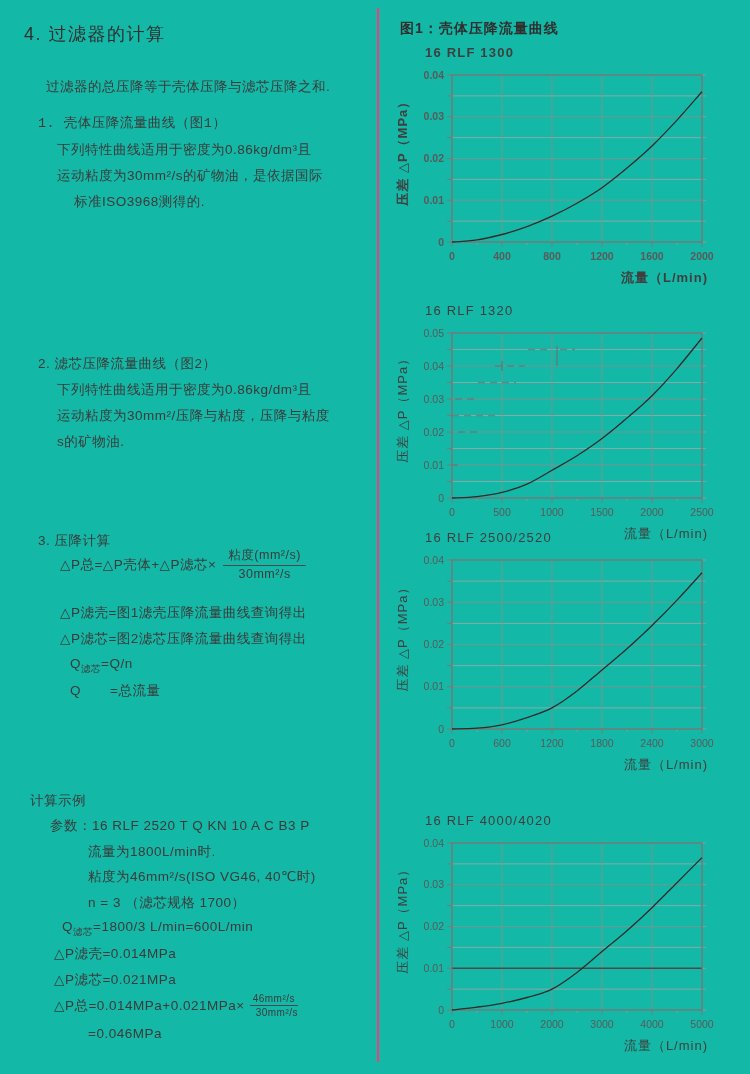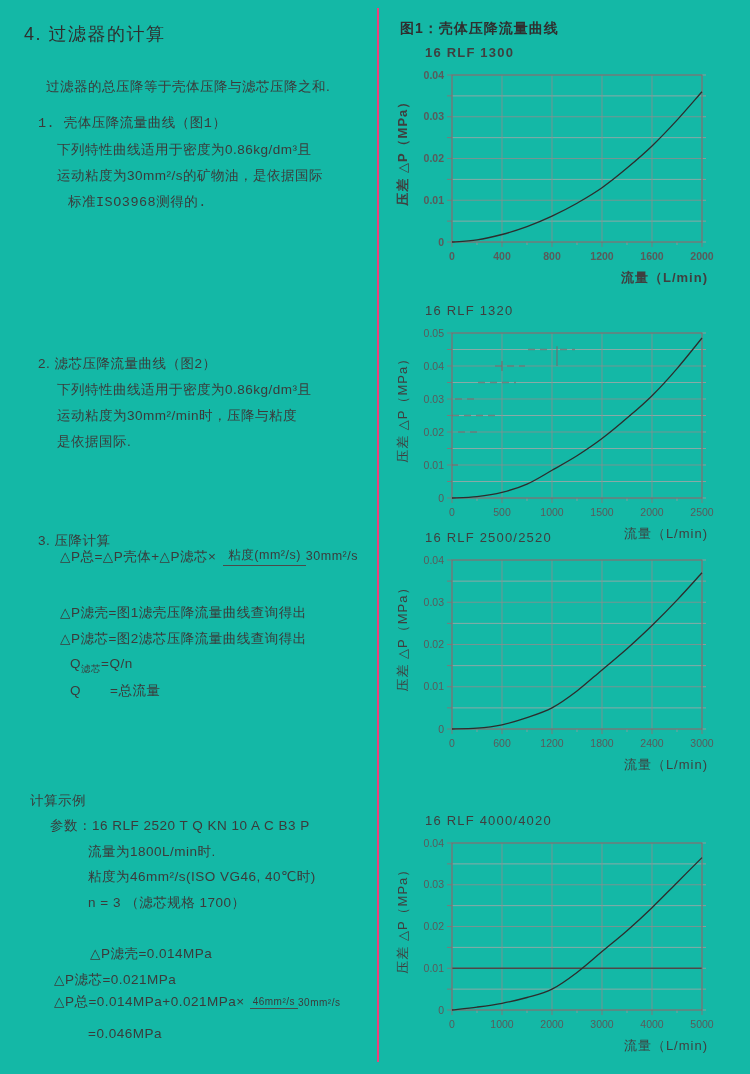--- a/index.html
+++ b/index.html
@@ -4,24 +4,24 @@
 <style>
   html,body{margin:0;padding:0;background:#ffffff;}
   .page{position:relative;width:750px;height:1074px;background:#14b8a6;overflow:hidden;
         font-family:"Liberation Sans","DejaVu Sans",sans-serif;color:#3b3b3b;}
   .l{position:absolute;white-space:nowrap;font-size:13.5px;letter-spacing:.5px;}
   .heading{font-size:18px;color:#2f2f2f;letter-spacing:1.5px;}
   .sec-title{font-size:13.5px;}
   .fig-header{position:absolute;left:400px;top:20px;font-size:14px;font-weight:700;color:#2f2f2f;letter-spacing:1px;}
   .divider{position:absolute;left:377px;top:8px;width:2px;height:1054px;}
   .formula-row{display:flex;align-items:center;}
-  .frac{display:inline-flex;text-align:center;margin-left:7px;font-size:12.5px;line-height:1.25;}
+  .frac{display:inline-flex;flex-direction:column;text-align:center;margin-left:7px;font-size:12.5px;line-height:1.25;}
   .frac .num{border-bottom:1.4px solid #4a4a4a;padding:0 5px 1px;}
   .frac .den{padding-top:1px;}
-  .frac-sm{font-size:10px;line-height:1.2;margin-left:5px;}
+  .frac-sm{font-size:10px;line-height:1.2;margin-left:5px;align-items:flex-end;}
   .frac-sm .num{border-bottom:1px solid #4a4a4a;padding:0 3px 0;}
   sub{font-size:9.5px;}
   .term{display:inline-block;width:40px;}
   .fig{position:absolute;left:390px;width:360px;height:262px;margin:0;}
   .fig-title{position:absolute;left:35px;top:5px;font-size:13px;color:#3f3f3f;letter-spacing:1.2px;}
   .fig-canvas{position:absolute;left:0;top:24px;}
   svg text.tick{font-family:"Liberation Sans","DejaVu Sans",sans-serif;font-size:10.5px;fill:#5a5a5a;text-anchor:middle;}
   svg text.axlabel{font-family:"Liberation Sans","DejaVu Sans",sans-serif;font-size:13px;fill:#3f3f3f;letter-spacing:1px;}
 </style>
 </head>
@@ -29,26 +29,26 @@
 
 <div class="page">
 
   <div class="l heading" style="left:24px;top:22px;">4. 过滤器的计算</div>
 
   <div class="l" style="left:46px;top:78px;">过滤器的总压降等于壳体压降与滤芯压降之和.</div>
 
   <div class="l sec-title" style="left:38px;top:114px;font-family:Liberation Mono, monospace;">1. 壳体压降流量曲线（图1）</div>
   <div class="l" style="left:57px;top:141px;">下列特性曲线适用于密度为0.86kg/dm³且</div>
   <div class="l" style="left:57px;top:167px;">运动粘度为30mm²/s的矿物油，是依据国际</div>
-  <div class="l" style="left:68px;top:193px;font-family:Liberation Mono, monospace;">标准ISO3968测得的.</div>
+  <div class="l" style="left:74px;top:193px;">标准ISO3968测得的.</div>
 
   <div class="l sec-title" style="left:38px;top:355px;">2. 滤芯压降流量曲线（图2）</div>
   <div class="l" style="left:57px;top:381px;">下列特性曲线适用于密度为0.86kg/dm³且</div>
-  <div class="l" style="left:57px;top:407px;">运动粘度为30mm²/min时，压降与粘度</div>
-  <div class="l" style="left:57px;top:433px;">是依据国际.</div>
+  <div class="l" style="left:57px;top:407px;">运动粘度为30mm²/压降与粘度，压降与粘度</div>
+  <div class="l" style="left:57px;top:433px;">s的矿物油.</div>
 
   <div class="l sec-title" style="left:38px;top:532px;">3. 压降计算</div>
 
   <div class="l formula-row" style="left:60px;top:548px;">
     <span>△P总=△P壳体+△P滤芯×</span>
     <span class="frac">
       <span class="num">粘度(mm²/s)</span>
       <span class="den">30mm²/s</span>
     </span>
   </div>
@@ -59,22 +59,23 @@
   <div class="l" style="left:70px;top:656px;"><span>Q</span><sub>滤芯</sub><span>=Q/n</span></div>
 
   <div class="l" style="left:70px;top:682px;"><span class="term">Q</span><span>=总流量</span></div>
 
   <div class="l" style="left:30px;top:792px;text-align:right;">计算示例</div>
   <div class="l" style="left:50px;top:817px;">参数：16 RLF 2520 T Q KN 10 A C B3 P</div>
   <div class="l" style="left:88px;top:843px;">流量为1800L/min时.</div>
   <div class="l" style="left:88px;top:868px;">粘度为46mm²/s(ISO VG46, 40℃时)</div>
   <div class="l" style="left:88px;top:894px;">n = 3 （滤芯规格 1700）</div>
 
-
-  <div class="l" style="left:54px;top:945px;margin-left:36px;">△P滤壳=0.014MPa</div>
+  <div class="l" style="left:62px;top:919px;"><span>Q</span><sub>滤芯</sub><span>=1800/3 L/min=600L/min</span></div>
+
+  <div class="l" style="left:54px;top:945px;">△P滤壳=0.014MPa</div>
   <div class="l" style="left:54px;top:971px;">△P滤芯=0.021MPa</div>
 
   <div class="l formula-row" style="left:54px;top:993px;">
     <span>△P总=0.014MPa+0.021MPa×</span>
     <span class="frac frac-sm">
       <span class="num">46mm²/s</span>
       <span class="den">30mm²/s</span>
     </span>
   </div>
 

